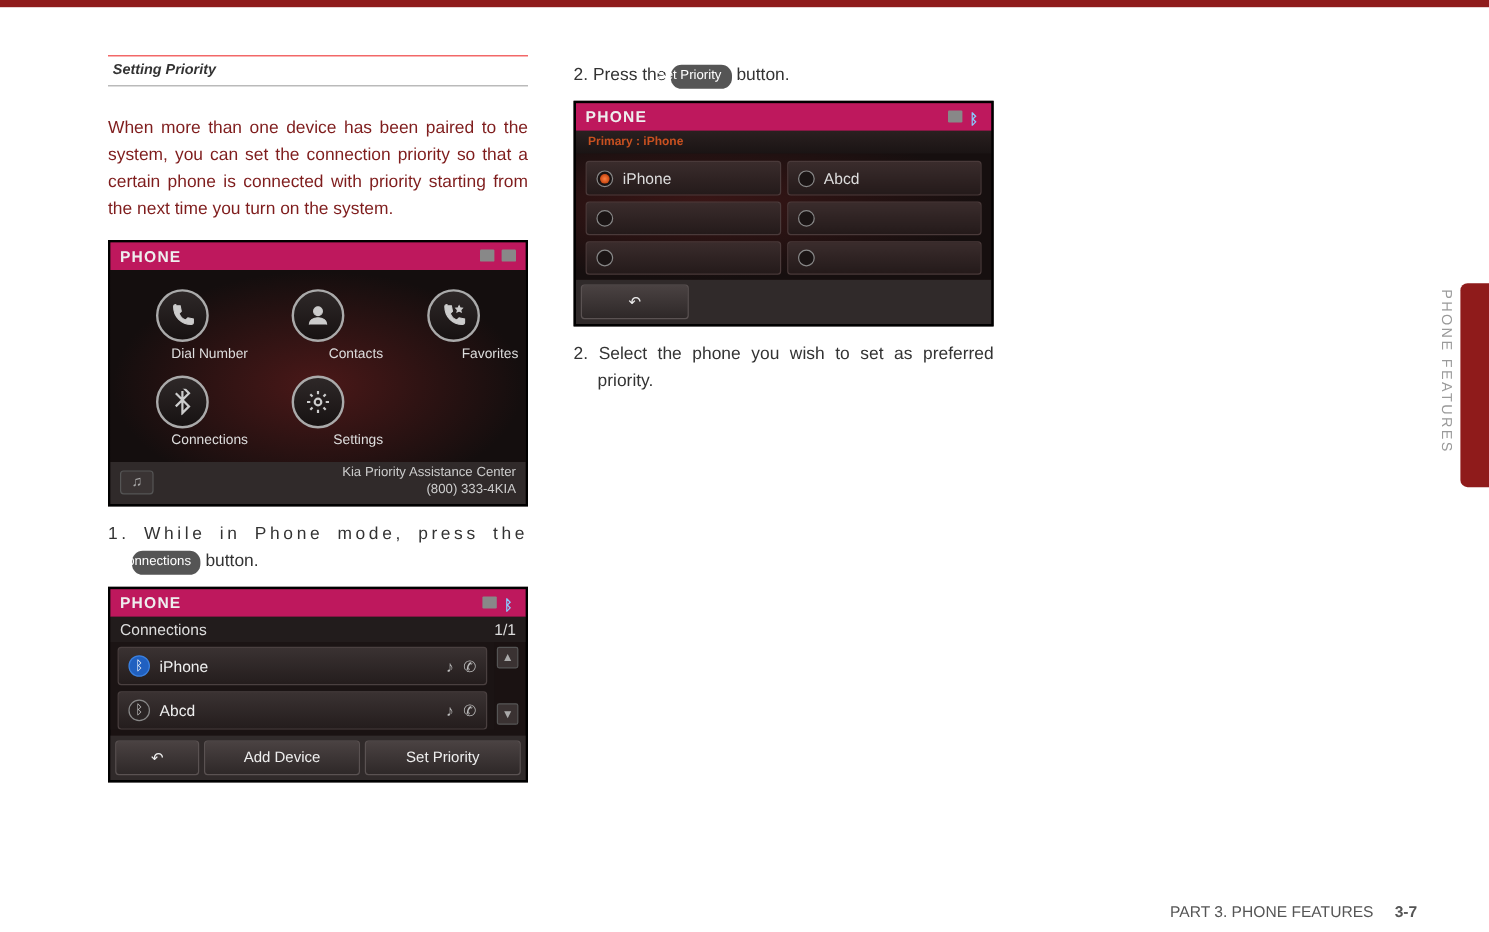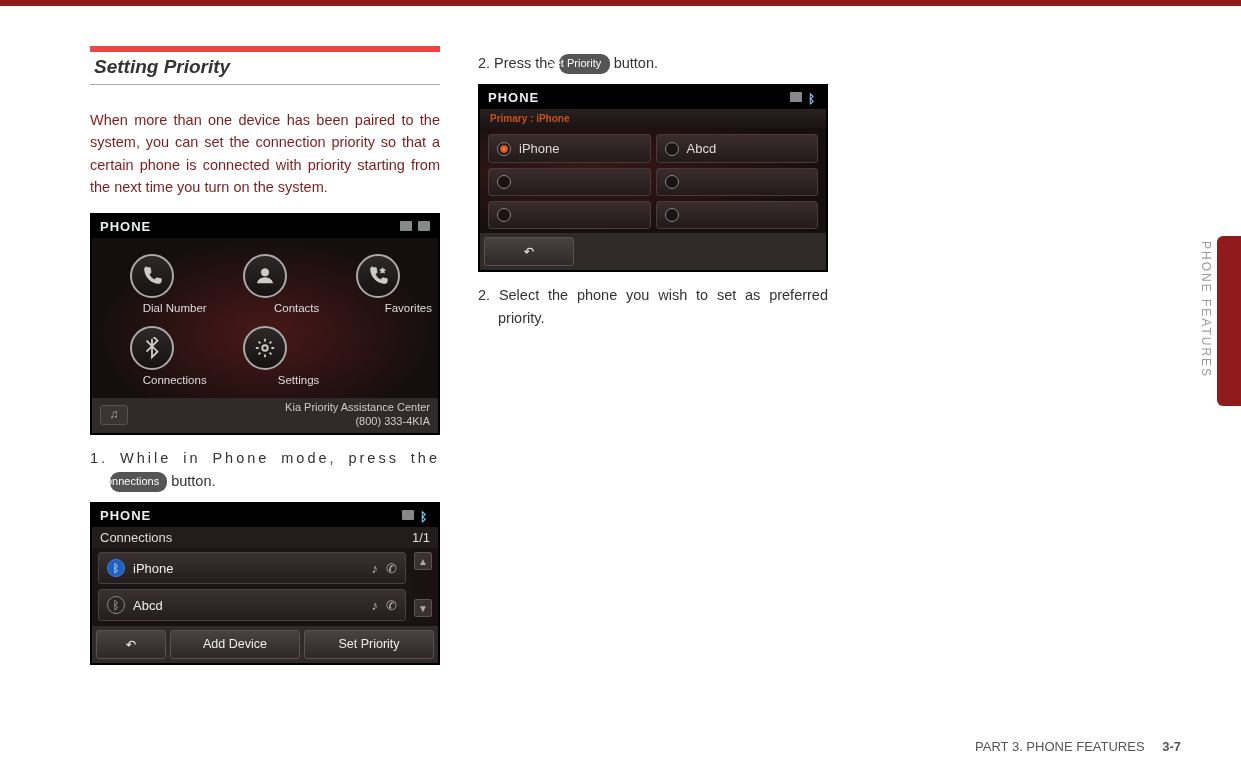--- a/index.html
+++ b/index.html
@@ -9,25 +9,25 @@
     position: relative;
     padding: 40px 60px 30px 90px;
     height: 771px;
   }
   .columns {
     display: flex;
     gap: 38px;
   }
   .col { width: 350px; }
   .section-title {
-    font-size: 19px;
+    font-size: 12px;
     font-weight: 700;
     font-style: italic;
     color: #333;
-    border-top: 6px solid #ef4444;
+    border-top: 1px solid #ef4444;
     border-bottom: 1px solid #aaa;
     padding: 4px 0 6px 4px;
     margin-bottom: 24px;
   }
   .intro {
     font-size: 14.5px;
     line-height: 1.55;
     color: #7f1d1d;
     margin-bottom: 14px;
     text-align: justify;
@@ -58,21 +58,21 @@
     border: 2px solid #000;
     background: #1a1212;
     color: #ddd;
     font-family: Arial, sans-serif;
     margin-bottom: 4px;
   }
   .shot-header {
     display: flex;
     justify-content: space-between;
     align-items: center;
-    background: #000000;
+    background: #be185d;
     padding: 4px 8px;
     font-size: 13px;
     font-weight: 700;
     letter-spacing: 1px;
     color: #eee;
   }
   .status-icons { display: flex; gap: 6px; }
   .status-ico {
     width: 12px; height: 10px;
     background: #888;
@@ -261,21 +261,21 @@
     right: 28px;
     top: 235px;
     writing-mode: vertical-rl;
     font-size: 12px;
     letter-spacing: 2px;
     color: #9a9a9a;
   }
   
   .footer {
     position: absolute;
-    bottom: 23px;
+    bottom: 10px;
     right: 60px;
     font-size: 13px;
     color: #555;
   }
   .footer .pg { font-weight: 700; margin-left: 14px; }
 </style>
 </head>
 <body>
 
 <div class="topbar"></div>

